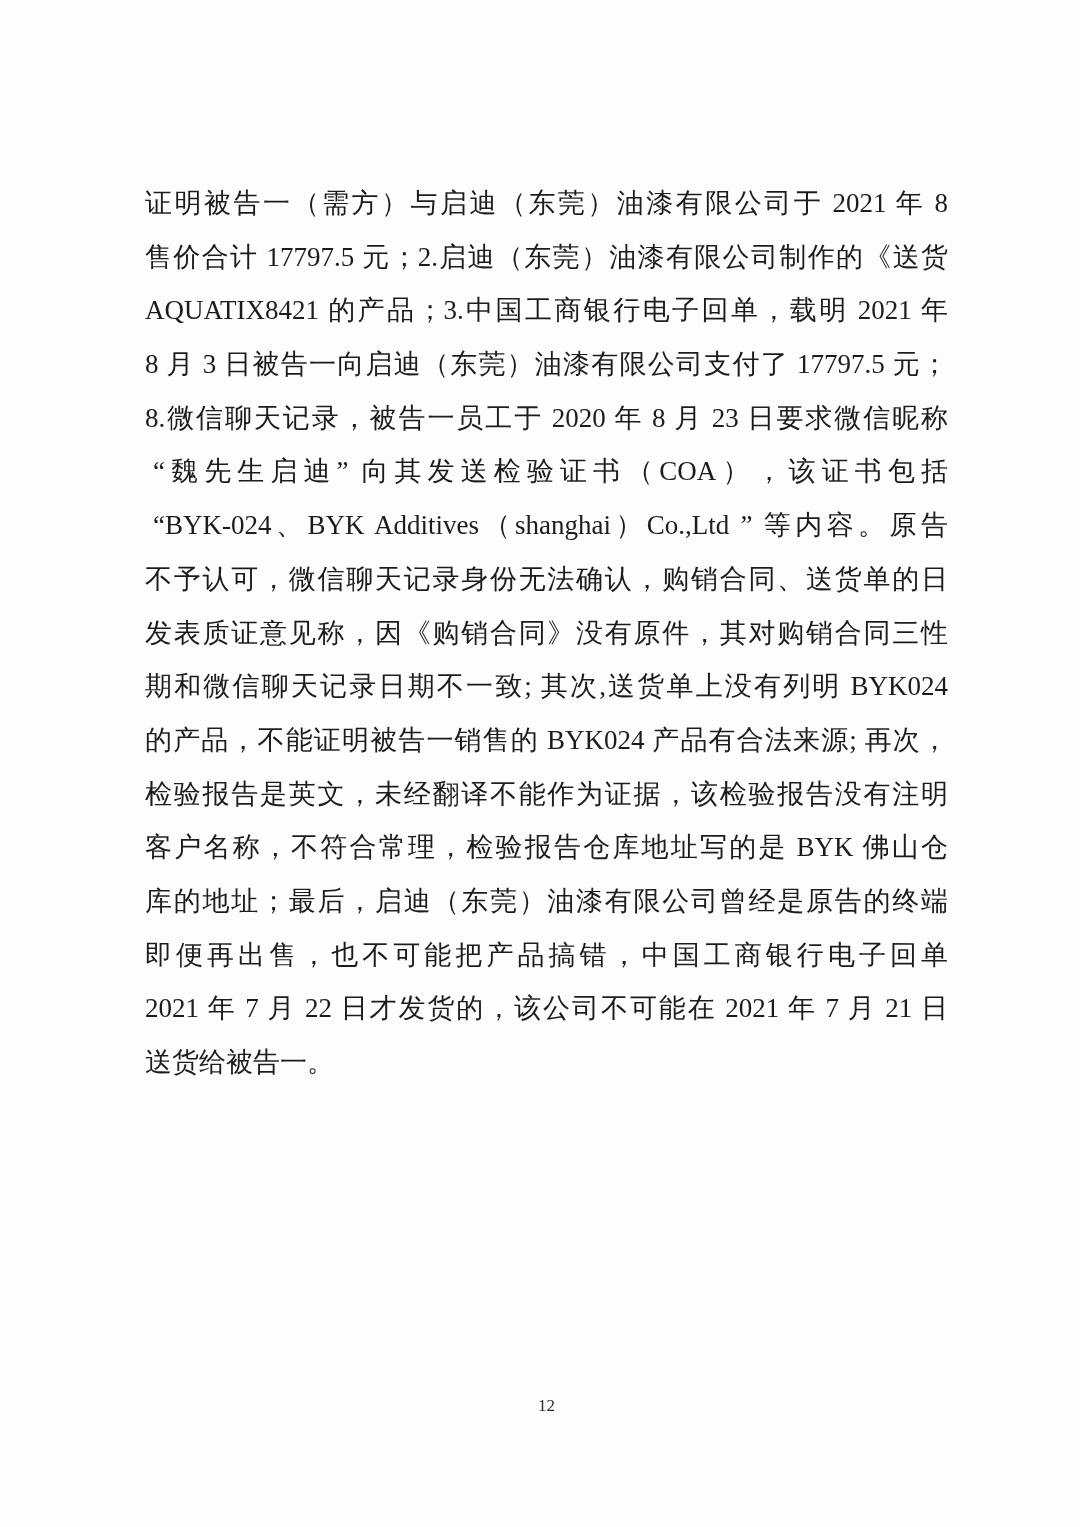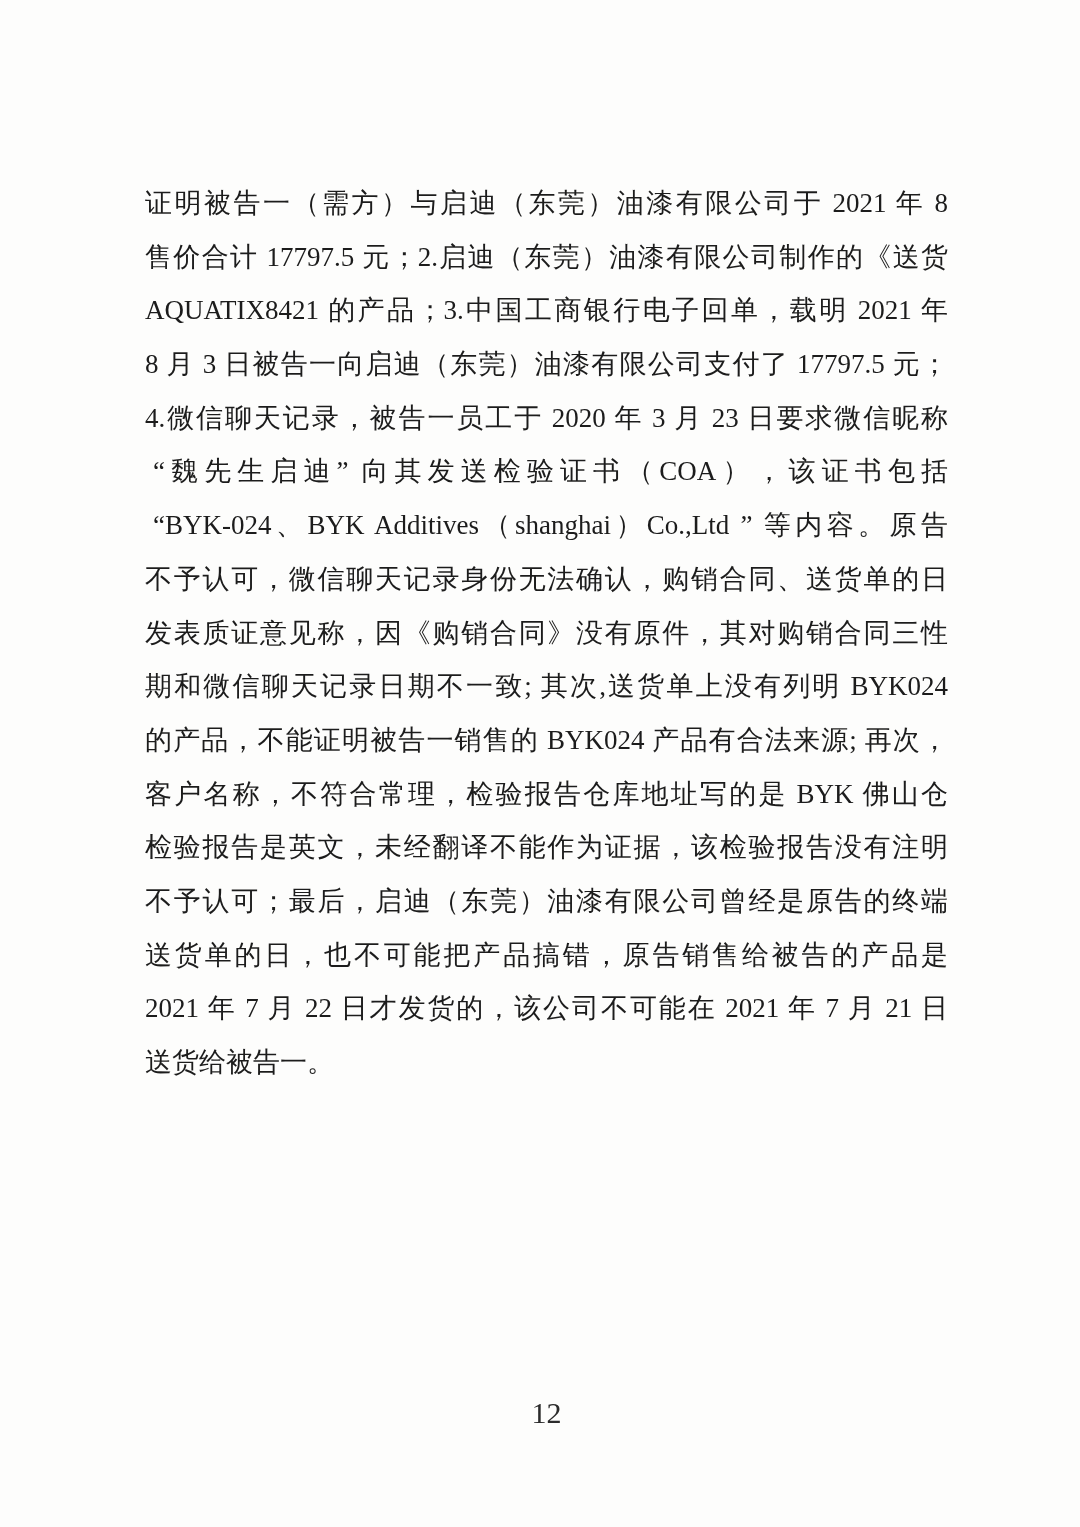--- a/index.html
+++ b/index.html
@@ -44,41 +44,41 @@
   }
   .line.para-start {
     text-indent: 58px;
   }
   .page-number {
     position: absolute;
     left: 145px;
     top: 1396px;
     width: 803px;
     text-align: center;
-    font-size: 30px;
+    font-size: 17px;
     color: #2b2b2b;
   }
 </style>
 </head>
 <body>
 
 <div class="page">
   <div class="text-block">
     <p class="line">证明被告一（需方）与启迪（东莞）油漆有限公司于 2021 年 8</p>
     <p class="line">售价合计 17797.5 元；2.启迪（东莞）油漆有限公司制作的《送货</p>
     <p class="line">AQUATIX8421 的产品；3.中国工商银行电子回单，载明 2021 年</p>
     <p class="line">8 月 3 日被告一向启迪（东莞）油漆有限公司支付了 17797.5 元；</p>
-    <p class="line">4.微信聊天记录，被告一员工于 2020 年 3 月 23 日要求微信昵称</p>
+    <p class="line">8.微信聊天记录，被告一员工于 2020 年 8 月 23 日要求微信昵称</p>
     <p class="line hang">“魏先生启迪” 向其发送检验证书（COA），该证书包括</p>
     <p class="line hang">“BYK-024、BYK Additives（shanghai）Co.,Ltd ” 等内容。原告</p>
     <p class="line">不予认可，微信聊天记录身份无法确认，购销合同、送货单的日</p>
     <p class="line">发表质证意见称，因《购销合同》没有原件，其对购销合同三性</p>
     <p class="line">期和微信聊天记录日期不一致; 其次,送货单上没有列明 BYK024</p>
     <p class="line">的产品，不能证明被告一销售的 BYK024 产品有合法来源; 再次，</p>
+    <p class="line">检验报告是英文，未经翻译不能作为证据，该检验报告没有注明</p>
     <p class="line">客户名称，不符合常理，检验报告仓库地址写的是 BYK 佛山仓</p>
-    <p class="line">检验报告是英文，未经翻译不能作为证据，该检验报告没有注明</p>
-    <p class="line">不予认可；最后，启迪（东莞）油漆有限公司曾经是原告的终端</p>
-    <p class="line">送货单的日，也不可能把产品搞错，原告销售给被告的产品是</p>
+    <p class="line">库的地址；最后，启迪（东莞）油漆有限公司曾经是原告的终端</p>
+    <p class="line">即便再出售，也不可能把产品搞错，中国工商银行电子回单</p>
     <p class="line">2021 年 7 月 22 日才发货的，该公司不可能在 2021 年 7 月 21 日</p>
     <p class="line para-end">送货给被告一。</p>
   </div>
   <div class="page-number">12</div>
 </div>
 
 </body></html>

